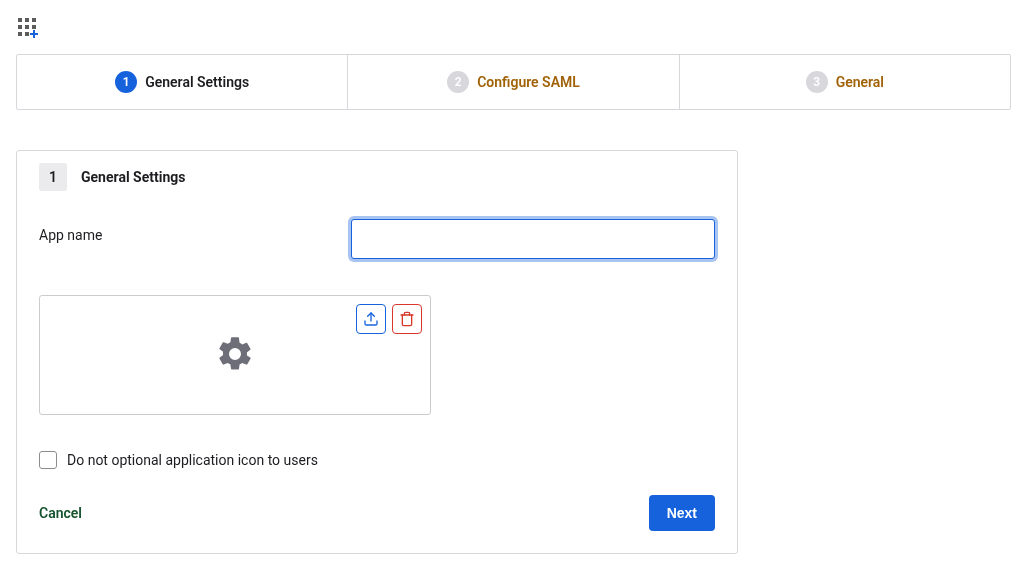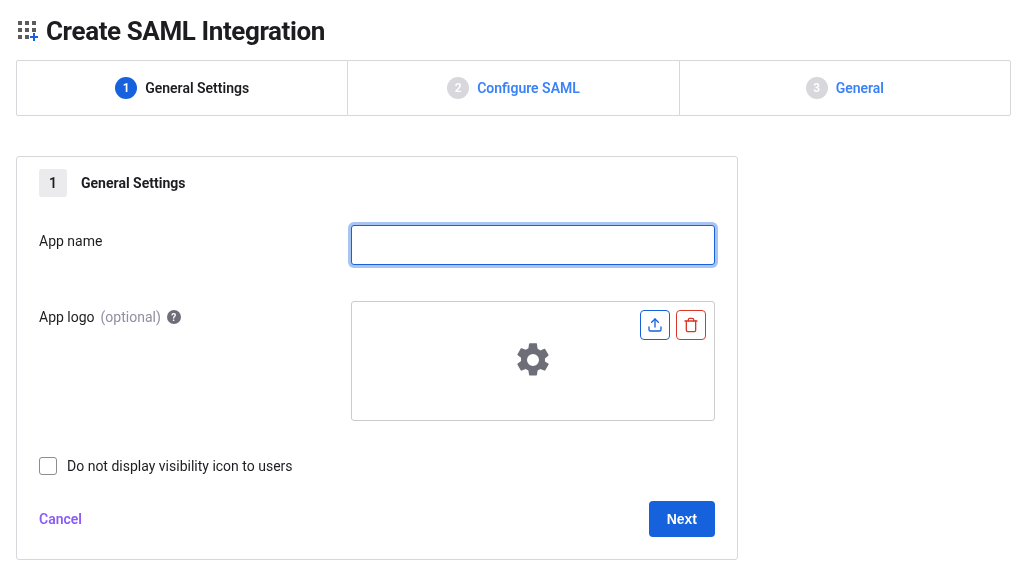--- a/index.html
+++ b/index.html
@@ -53,21 +53,21 @@
       background: #d7d7dc;
       color: #fff;
     }
     .step.active .step-num {
       background: #1662dd;
       color: #fff;
     }
     .step-label {
       font-size: 14px;
       font-weight: 600;
-      color: #3b82f6;
+      color: #a16207;
     }
     .step.active .step-label { color: #1d1d21; }
 
     .panel {
       width: 722px;
       border: 1px solid #d7d7dc;
       border-radius: 3px;
       padding: 12px 22px 22px 22px;
     }
     .panel-header {
@@ -188,21 +188,21 @@
       color: #1d1d21;
     }
 
     .actions {
       display: flex;
       justify-content: space-between;
       align-items: center;
       margin-top: 26px;
     }
     .link-btn {
-      color: #8b5cf6;
+      color: #14532d;
       font-weight: 600;
       font-size: 14px;
       text-decoration: none;
       cursor: pointer;
     }
     .primary-btn {
       background: #1662dd;
       color: #fff;
       border: none;
       border-radius: 4px;
@@ -227,21 +227,20 @@
           <rect x="16" y="9" width="4" height="4"></rect>
         <rect x="2" y="16" width="4" height="4"></rect>
           <rect x="9" y="16" width="4" height="4"></rect>
       </g>
       <g stroke="#1662dd" stroke-width="2">
         <line x1="18" y1="14" x2="18" y2="22"></line>
         <line x1="14" y1="18" x2="22" y2="18"></line>
       </g>
     </svg>
   </span>
-  <h1 class="page-title">Create SAML Integration</h1>
 </div>
 
 <div class="steps">
   <div class="step active">
     <div class="step-num">1</div>
     <div class="step-label">General Settings</div>
   </div>
   <div class="step">
     <div class="step-num">2</div>
     <div class="step-label">Configure SAML</div>
@@ -259,25 +258,20 @@
   </div>
 
   <div class="form-row">
     <div class="form-label">
       <span>App name</span>
     </div>
     <input type="text" class="text-input focused" value="" style="">
   </div>
 
   <div class="form-row">
-    <div class="form-label">
-      <span>App logo</span>
-      <span class="optional">(optional)</span>
-      <span class="help-icon">?</span>
-    </div>
     <div class="logo-drop">
       <div class="logo-actions">
         <div class="icon-btn">
           <svg width="16" height="16" viewBox="0 0 24 24" fill="none" stroke="#1662dd" stroke-width="2" stroke-linecap="round" stroke-linejoin="round">
             <path d="M21 15v4a2 2 0 0 1-2 2H5a2 2 0 0 1-2-2v-4"></path>
             <polyline points="17 8 12 3 7 8"></polyline>
             <line x1="12" y1="3" x2="12" y2="15"></line>
           </svg>
         </div>
         <div class="icon-btn danger">
@@ -292,21 +286,21 @@
           <path d="M19.14,12.94a7.07,7.07,0,0,0,.05-.94,7.07,7.07,0,0,0-.05-.94l2.03-1.58a.5.5,0,0,0,.12-.64l-1.92-3.32a.5.5,0,0,0-.61-.22l-2.39.96a7.22,7.22,0,0,0-1.62-.94l-.36-2.54A.5.5,0,0,0,13.9,2H10.1a.5.5,0,0,0-.49.42L9.25,4.96a7.22,7.22,0,0,0-1.62.94L5.24,4.94a.5.5,0,0,0-.61.22L2.71,8.48a.5.5,0,0,0,.12.64L4.86,10.7a7.07,7.07,0,0,0-.05.94,7.07,7.07,0,0,0,.05.94L2.83,14.16a.5.5,0,0,0-.12.64l1.92,3.32a.5.5,0,0,0,.61.22l2.39-.96a7.22,7.22,0,0,0,1.62.94l.36,2.54a.5.5,0,0,0,.49.42h3.8a.5.5,0,0,0,.49-.42l.36-2.54a7.22,7.22,0,0,0,1.62-.94l2.39.96a.5.5,0,0,0,.61-.22l1.92-3.32a.5.5,0,0,0-.12-.64ZM12,15.6A3.6,3.6,0,1,1,15.6,12,3.6,3.6,0,0,1,12,15.6Z"></path>
           <circle cx="12" cy="12" r="2" fill="#fff"></circle>
         </svg>
       </span>
     </div>
   </div>
 
   <div class="form-row tight">
     <label class="checkbox-row">
       <span class="checkbox-box"></span>
-      <span class="checkbox-label">Do not display visibility icon to users</span>
+      <span class="checkbox-label">Do not optional application icon to users</span>
     </label>
   </div>
 
   <div class="actions">
     <a class="link-btn">Cancel</a>
     <button class="primary-btn">Next</button>
   </div>
 </div>
 
 </body></html>

